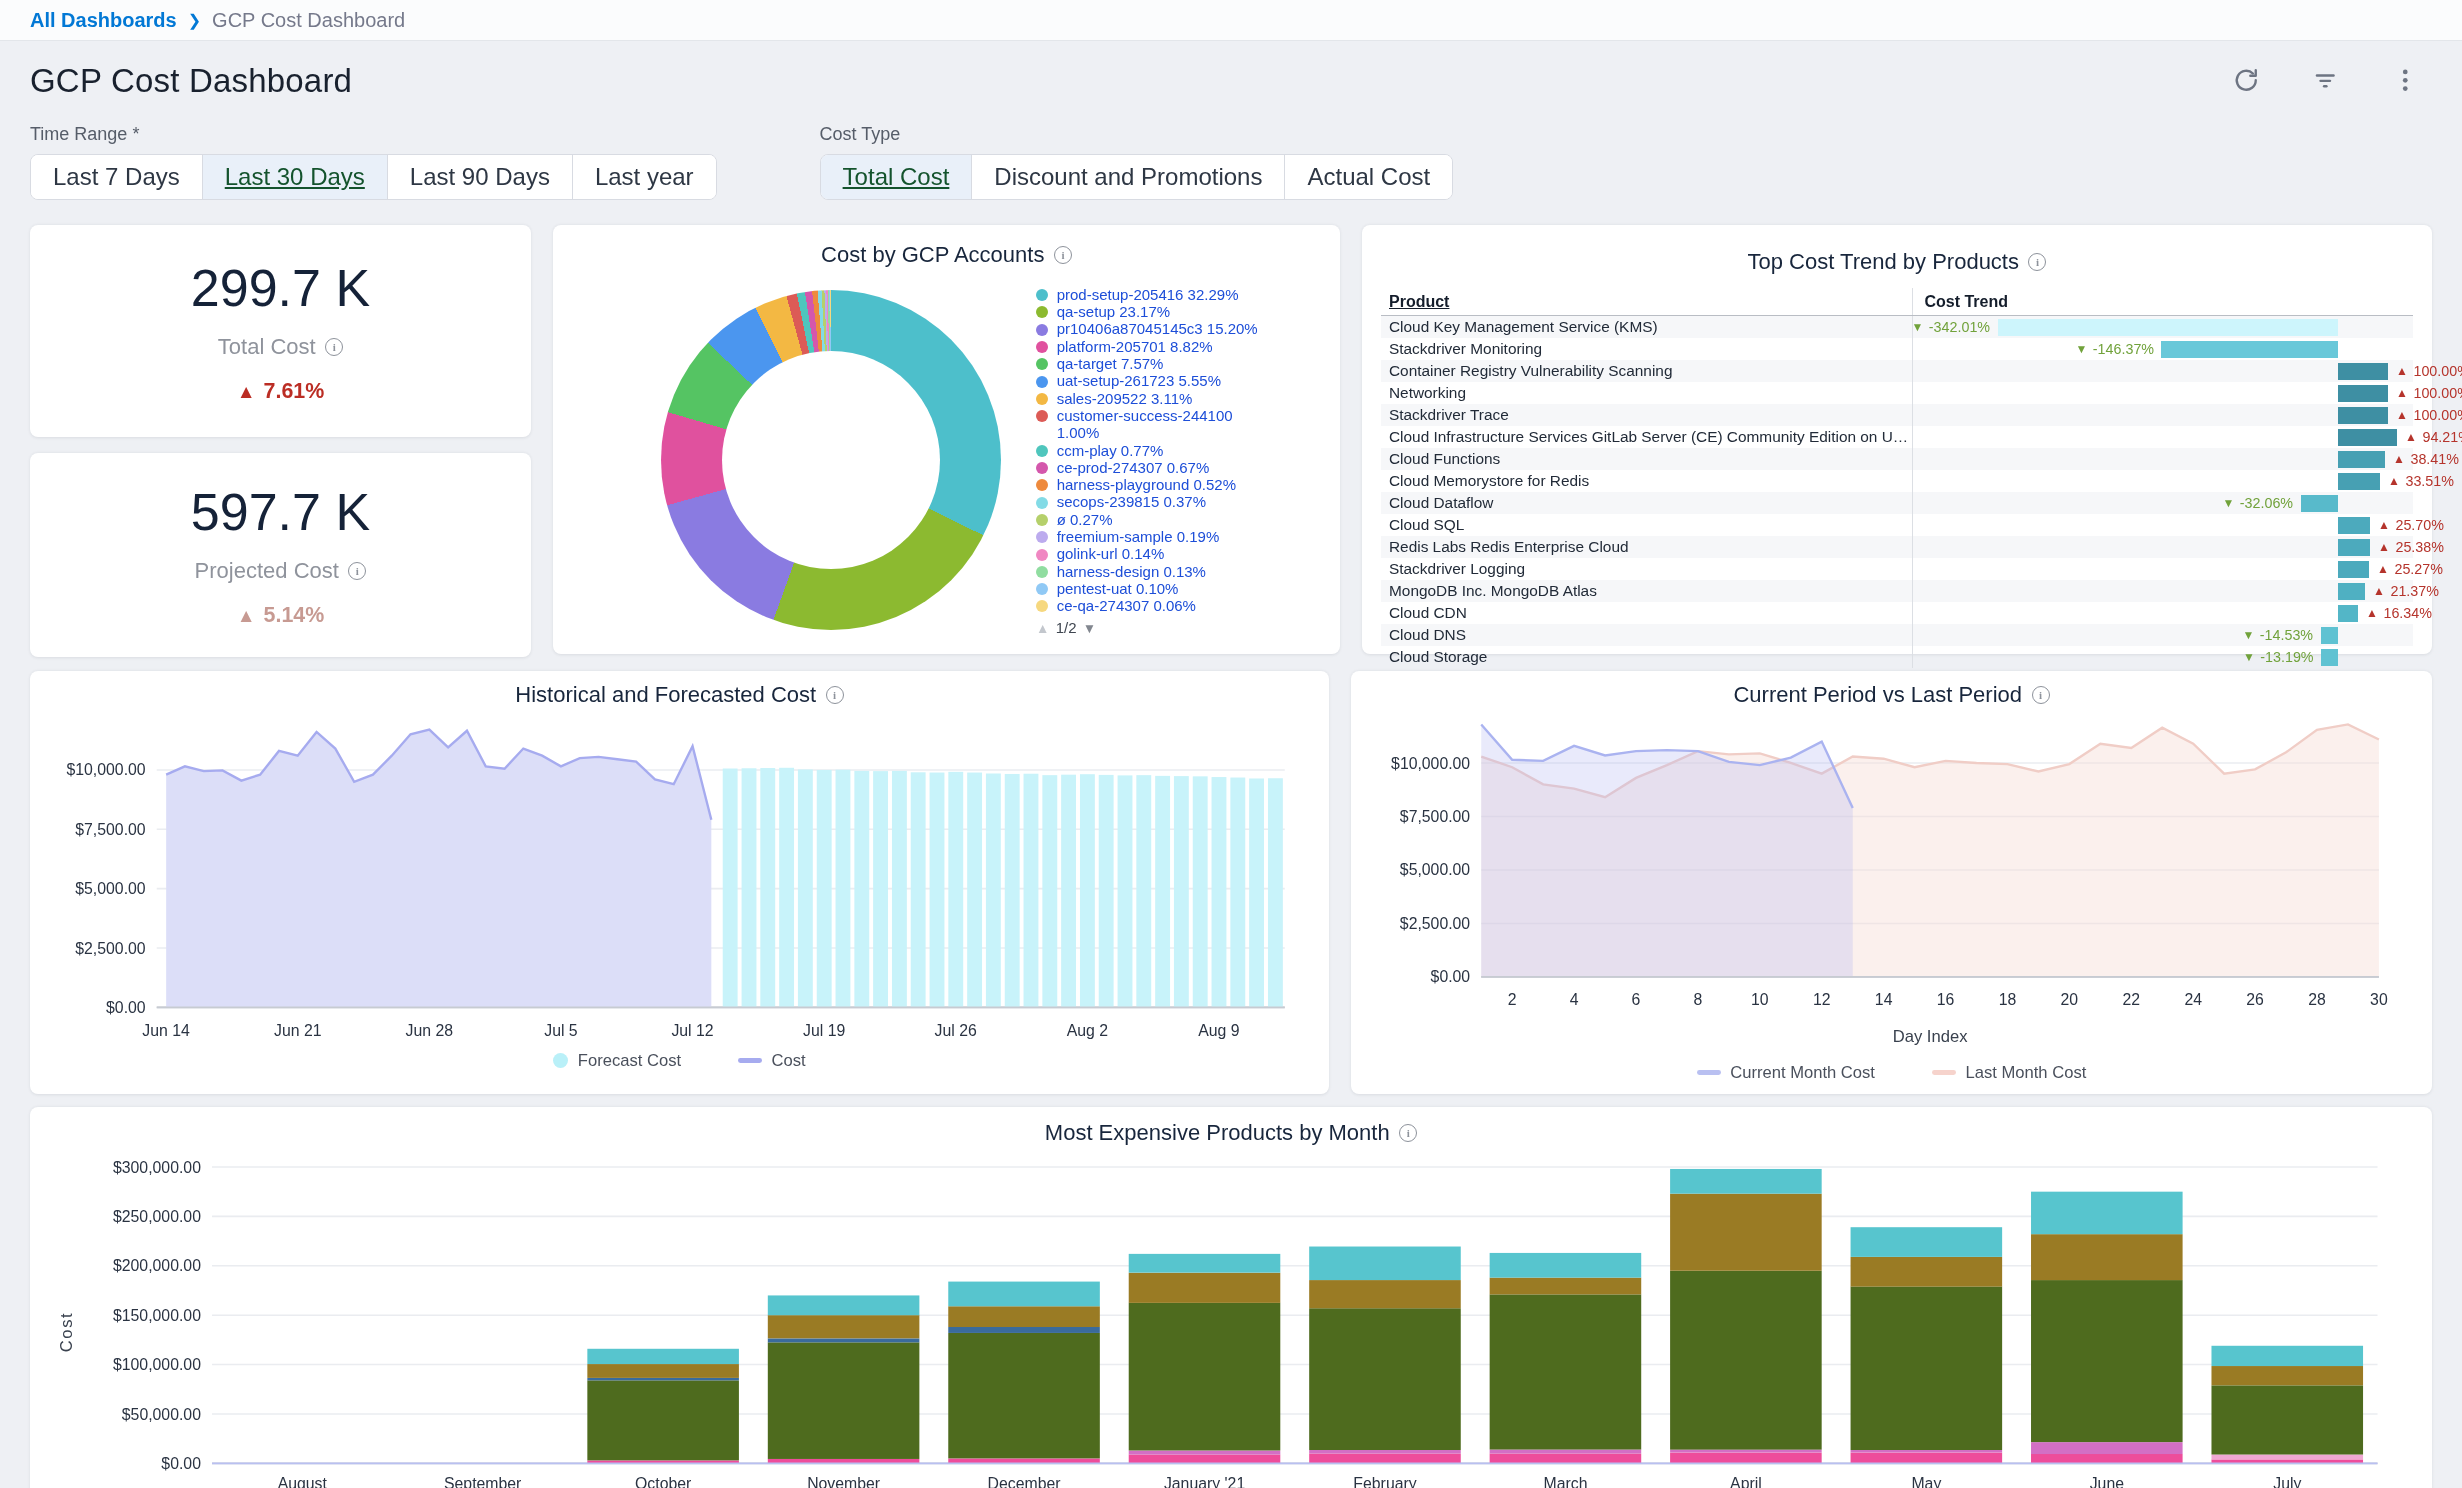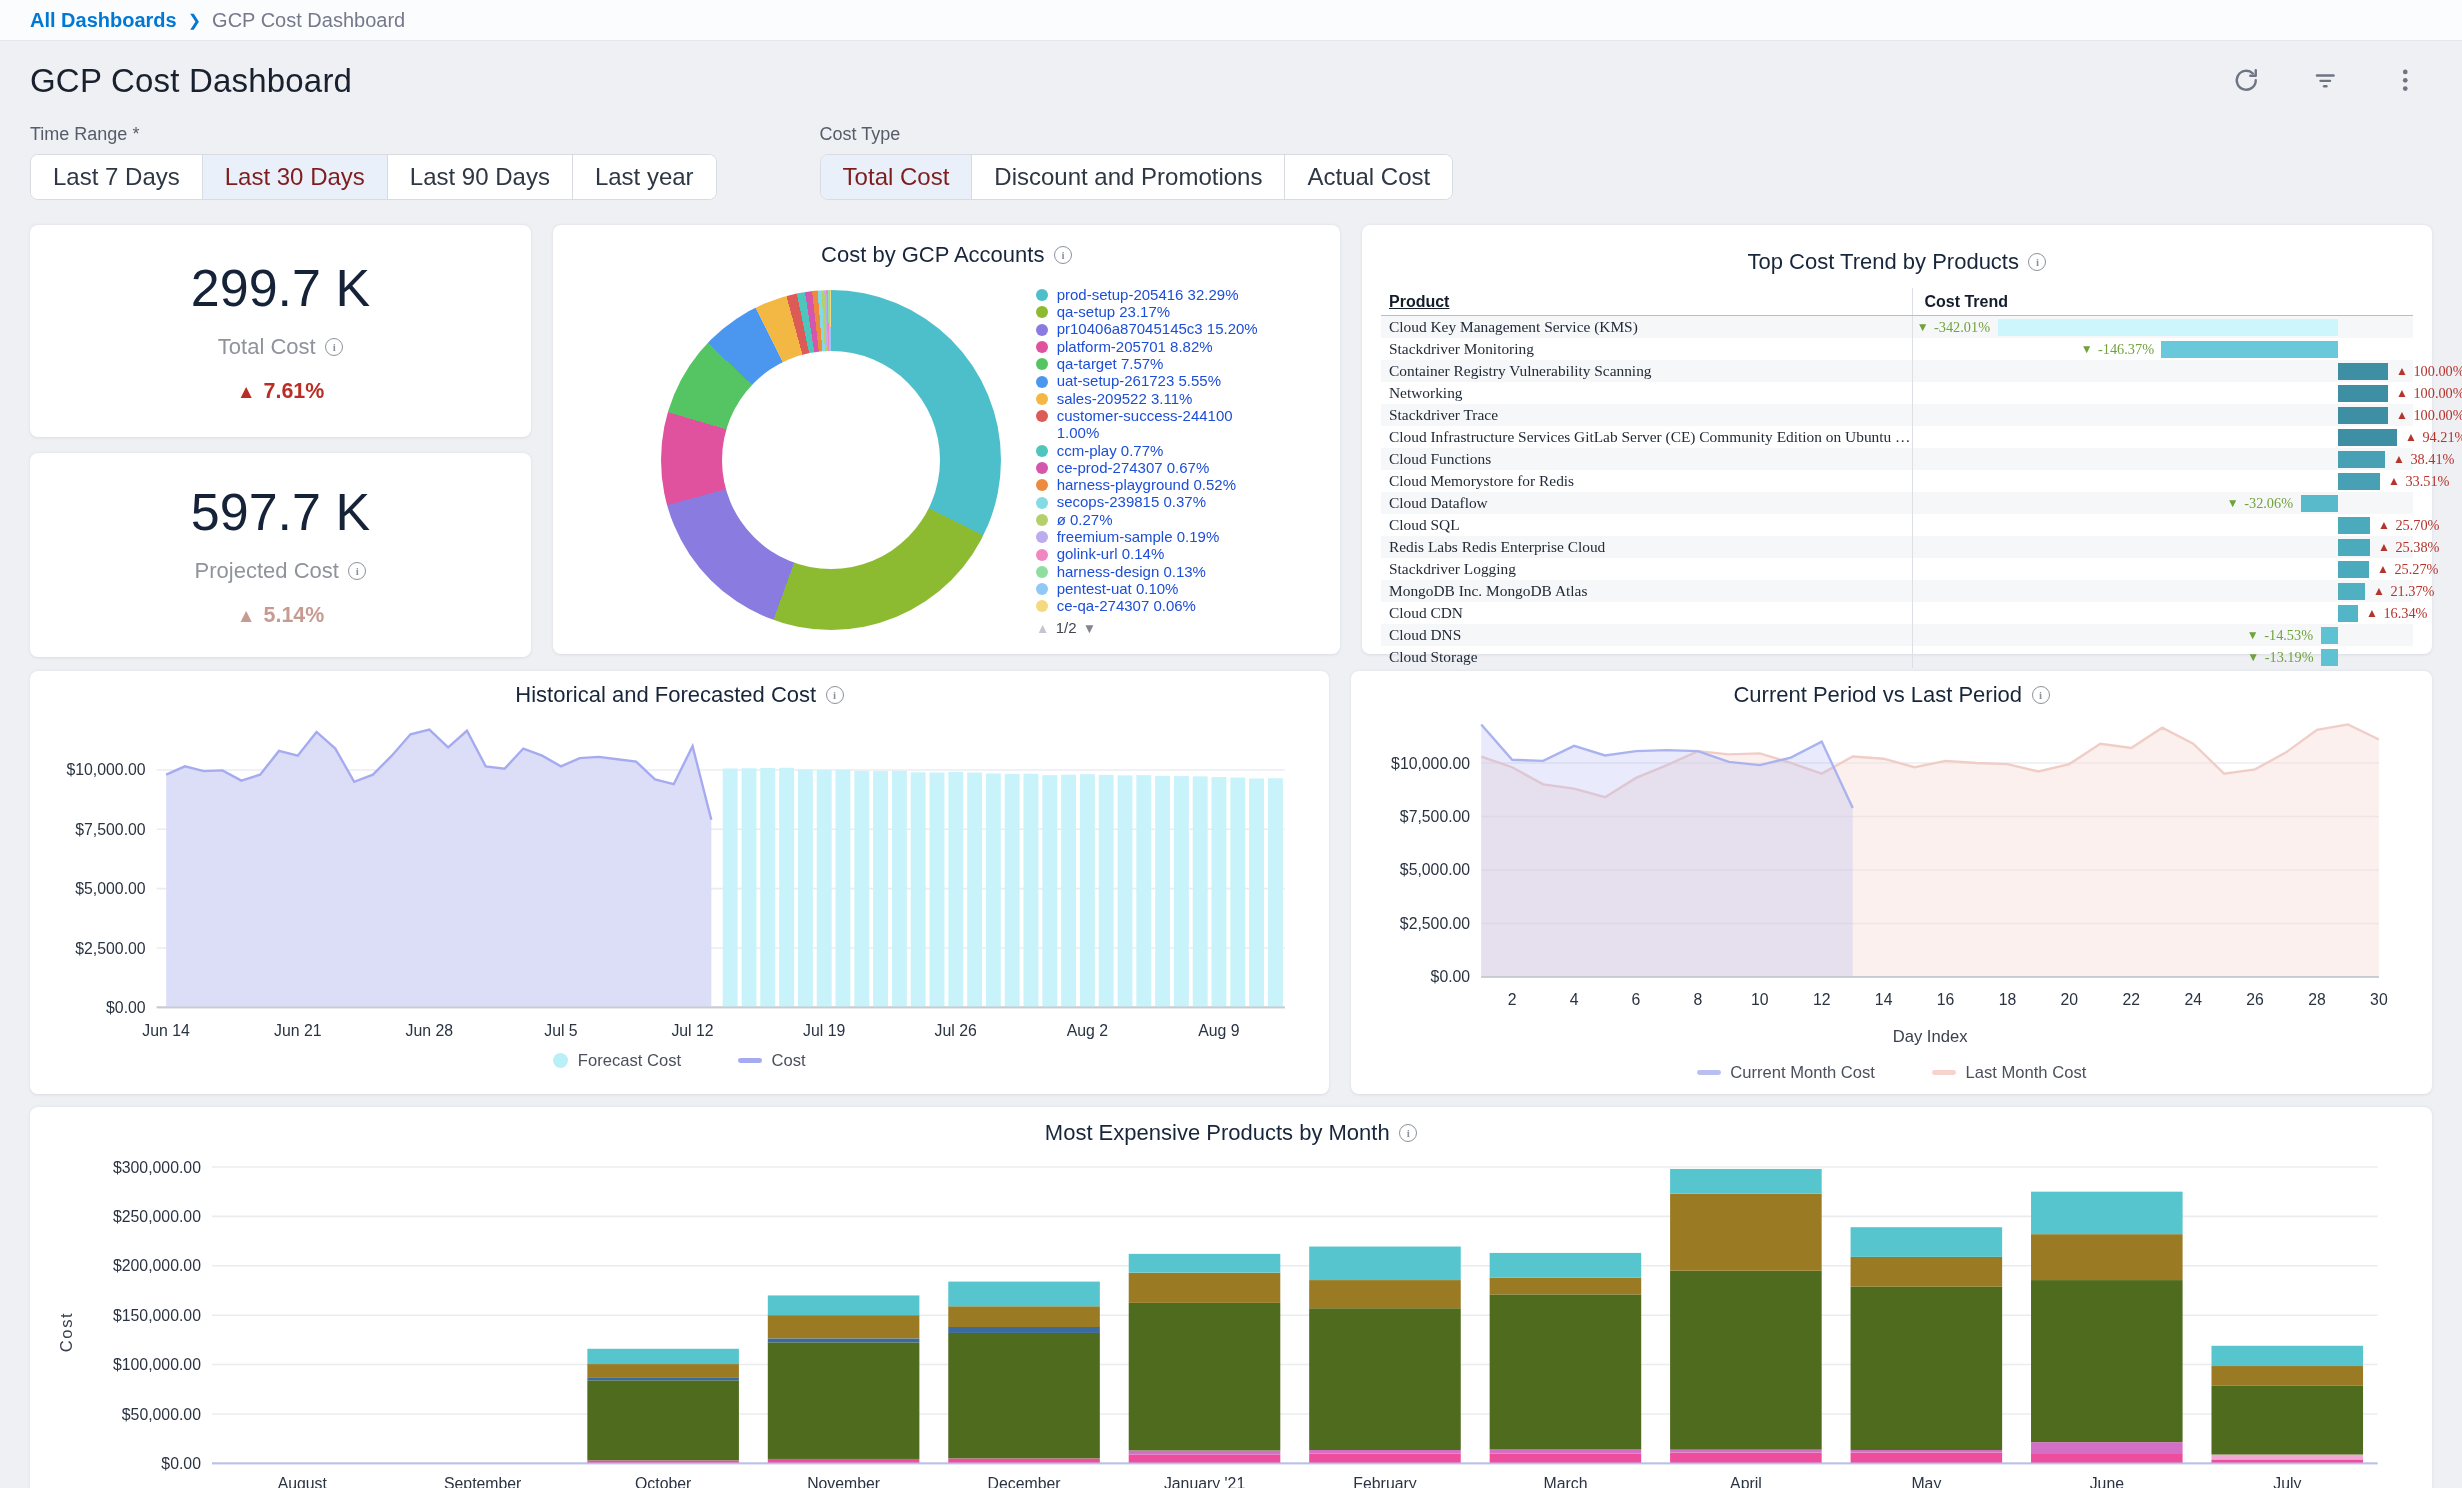--- a/index.html
+++ b/index.html
@@ -19,21 +19,21 @@
   .header-icons { display:flex; align-items:center; gap:51px; margin-right:12.7px; }
   .hicon { width:28.5px; height:28.5px; cursor:pointer; }
   .hicon svg { width:28.5px; height:28.5px; stroke:#6d7482; fill:none; stroke-width:2; stroke-linecap:round; stroke-linejoin:round; }
   .hicon svg .fdot { fill:#6d7482; stroke:none; }
 
   .filters-row { margin-top:24px; display:flex; gap:103px; }
   .filter-label { font-size:18px; color:#565d69; margin-bottom:9.5px; }
   .btn-group { display:inline-flex; border-radius:8px; overflow:hidden; border:1.6px solid #d8dbe2; background:#fff; }
   .btn-group .opt { padding:0 22px; height:44px; display:flex; align-items:center; font-size:24px; color:#2e3744; background:#fff; border-left:1.6px solid #d8dbe2; cursor:pointer; white-space:nowrap; }
   .btn-group .opt:first-child { border-left:none; }
-  .btn-group .opt.selected { background:#e9f0f9; color:#7f1d1d; }
+  .btn-group .opt.selected { background:#e9f0f9; color:#14532d;text-decoration:underline; }
 
   .row1 { margin-top:25px; display:flex; gap:22px; }
   .row2 { margin-top:14.3px; display:flex; gap:22px; }
   .row3 { margin-top:12.7px; }
 
   .card { background:#fff; border-radius:8px; box-shadow:0 0.8px 3.2px rgba(22,30,45,.09); }
 
   .col-stats { width:501px; display:flex; flex-direction:column; gap:16px; }
   .stat-card { height:212px; display:flex; flex-direction:column; align-items:center; justify-content:center; }
   .stat-card.second { height:204px; }
@@ -59,21 +59,21 @@
   .legend-pager { display:flex; align-items:center; gap:6.3px; margin-top:4.8px; font-size:15px; color:#3f4650; }
   .pager-up::before { content:"▲"; color:#c3c7cd; font-size:13.5px; }
   .pager-down::before { content:"▼"; color:#82878f; font-size:13.5px; }
 
   
   .table-card { flex:1; height:429px; padding:24px 19px; }
   .trend-table { margin-top:12.7px; }
   .t-head { display:flex; font-size:16px; font-weight:bold; color:#141d2b; border-bottom:1.6px solid #b9bdc4; height:28.5px; align-items:center; }
   .t-col-product { width:51.5%; padding-left:8px;text-decoration:underline; }
   .t-col-trend { width:48.5%; padding-left:11px; border-left:1.6px solid #dcdfe4; height:100%; display:flex; align-items:center; }
-  .t-row { display:flex; height:22px; align-items:center; font-size:15.4px; color:#222b38;font-family:Liberation Serif, serif; }
+  .t-row { display:flex; height:22px; align-items:center; font-size:15.4px; color:#222b38; }
   .t-row:nth-child(odd) { background:#f6f7f9; }
   .t-cell-product { width:51.5%; padding-left:8px; white-space:nowrap; overflow:hidden; text-overflow:ellipsis; }
   .t-cell-trend { width:48.5%; position:relative; height:100%; border-left:1.6px solid #dcdfe4; }
   .t-bar { position:absolute; top:2.4px; bottom:2.4px; }
   .t-pct { position:absolute; top:0; height:100%; display:flex; align-items:center; gap:5.5px; font-size:14.3px; white-space:nowrap; }
   .t-pct .tri { font-size:12px; }
   .pct-up { color:#b5342c; }
   .pct-down { color:#71a23b; }
 
   

